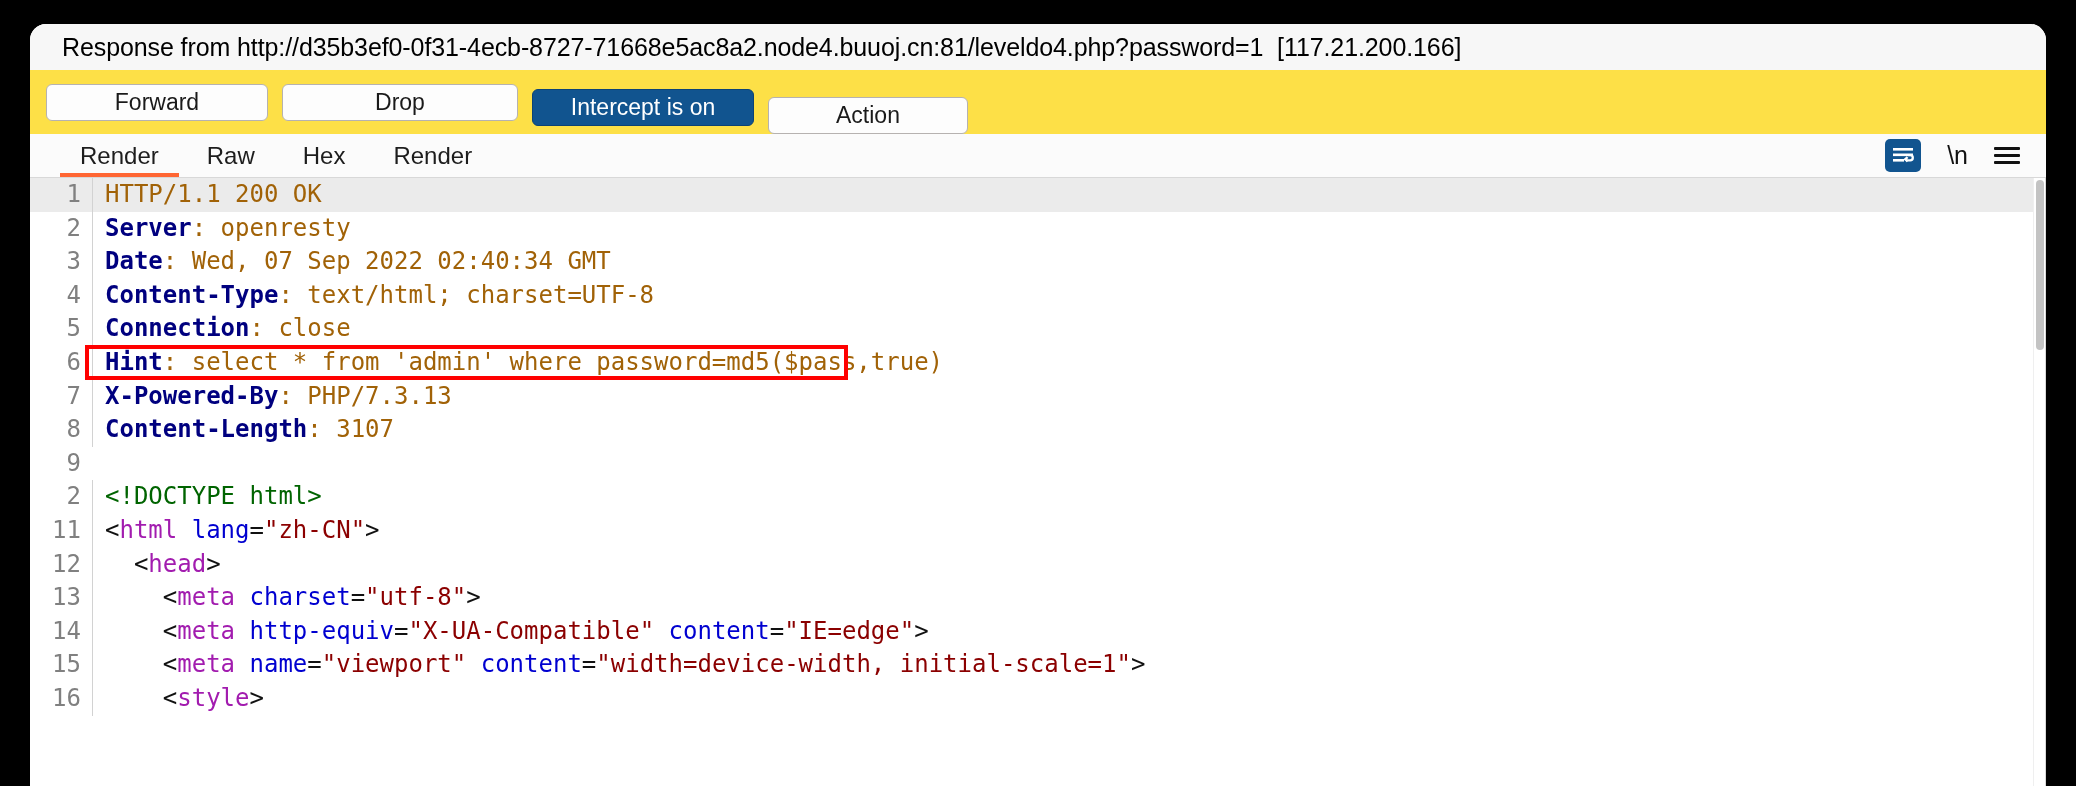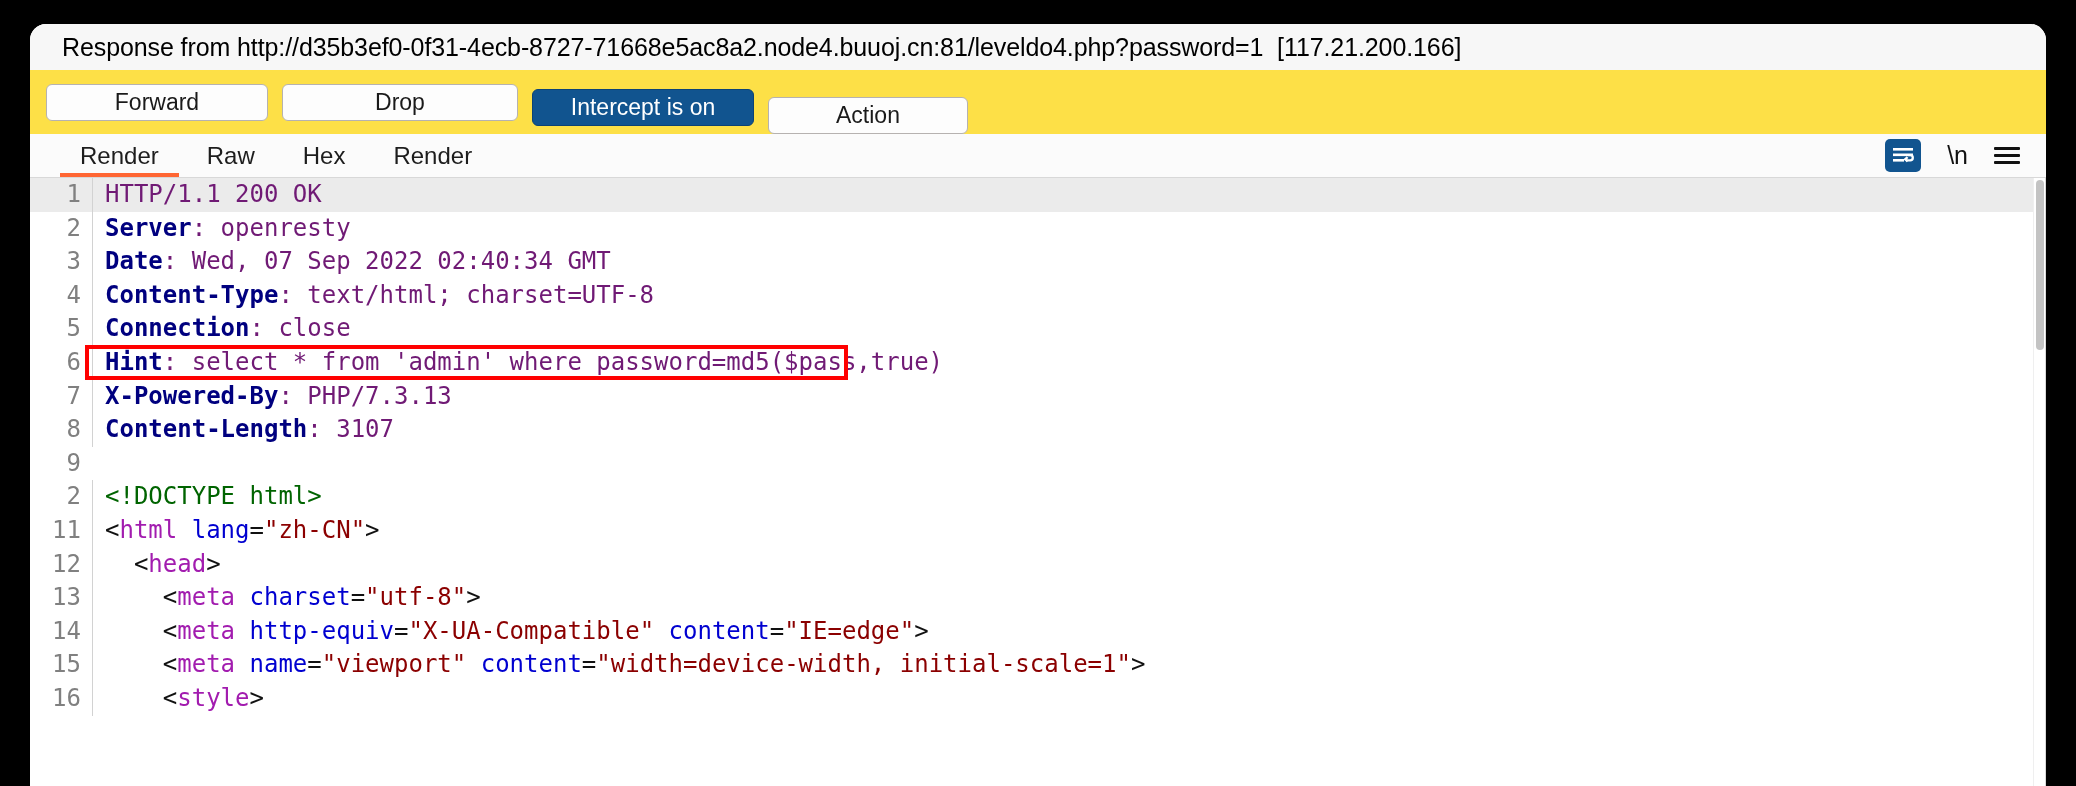--- a/index.html
+++ b/index.html
@@ -187,21 +187,21 @@
     user-select: none;
   }
   .code-text {
     flex: 1 1 auto;
     padding-left: 12px;
     border-left: 1px solid #d2d2d2;
     box-sizing: border-box;
     color: #111111;
   }
   .hdr  { color: #00007f; font-weight: bold; }
-  .val  { color: #701a75; }
+  .val  { color: #a16207; }
   .doct { color: #006400; }
   .tag  { color: #a21caf; }
   .attr { color: #0000d0; }
   .str  { color: #8b0000; }
   .punc { color: #111111; }
 
   
   #annotation-box {
     position: absolute;
     left: 55px;

